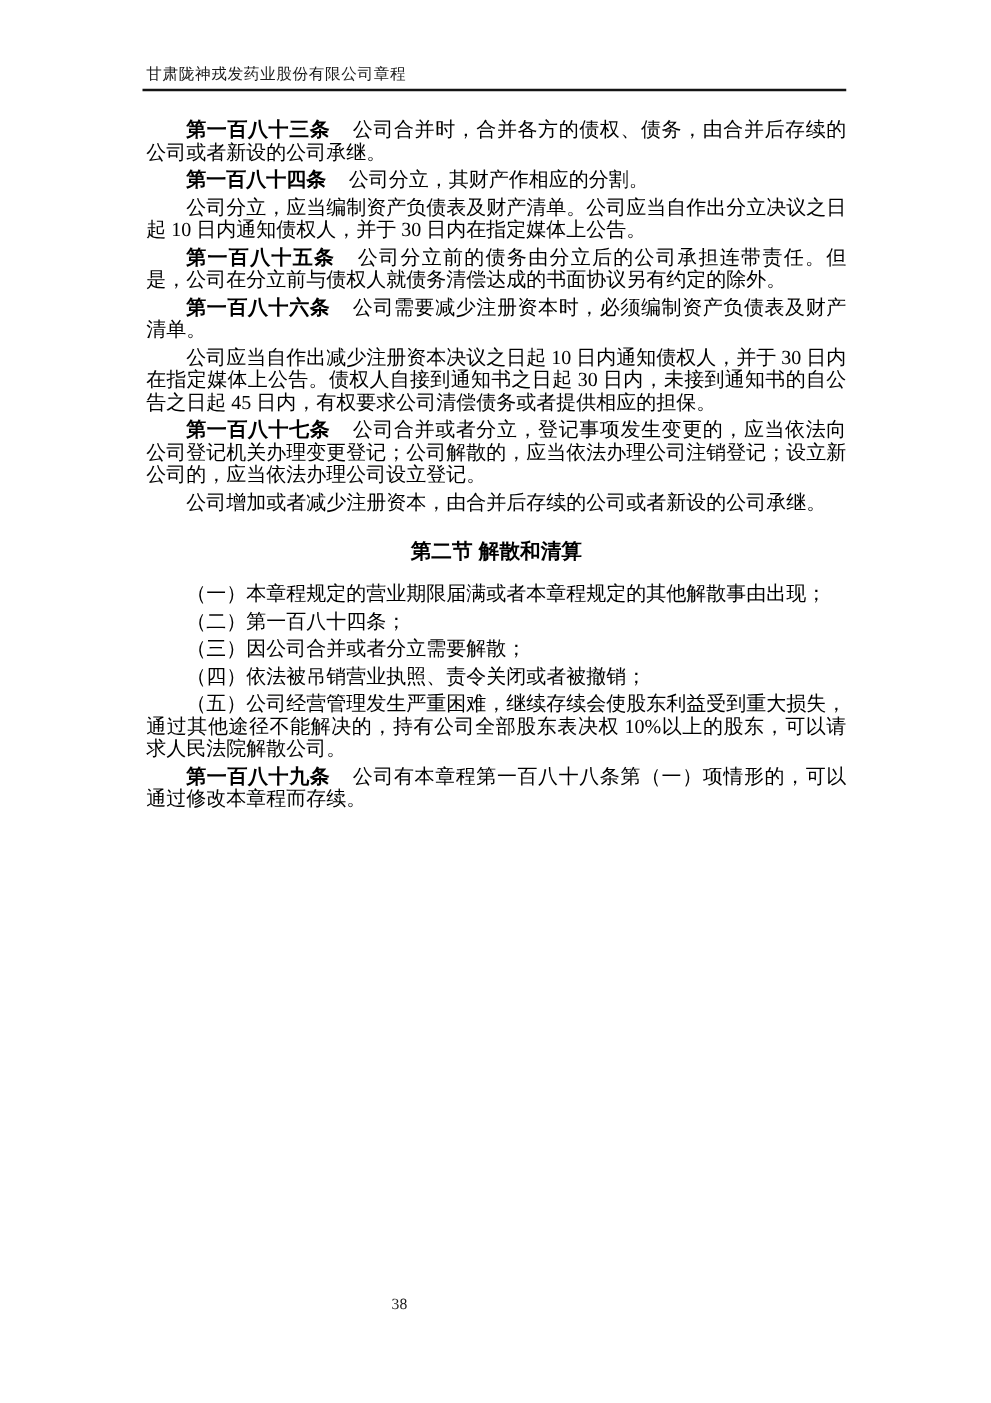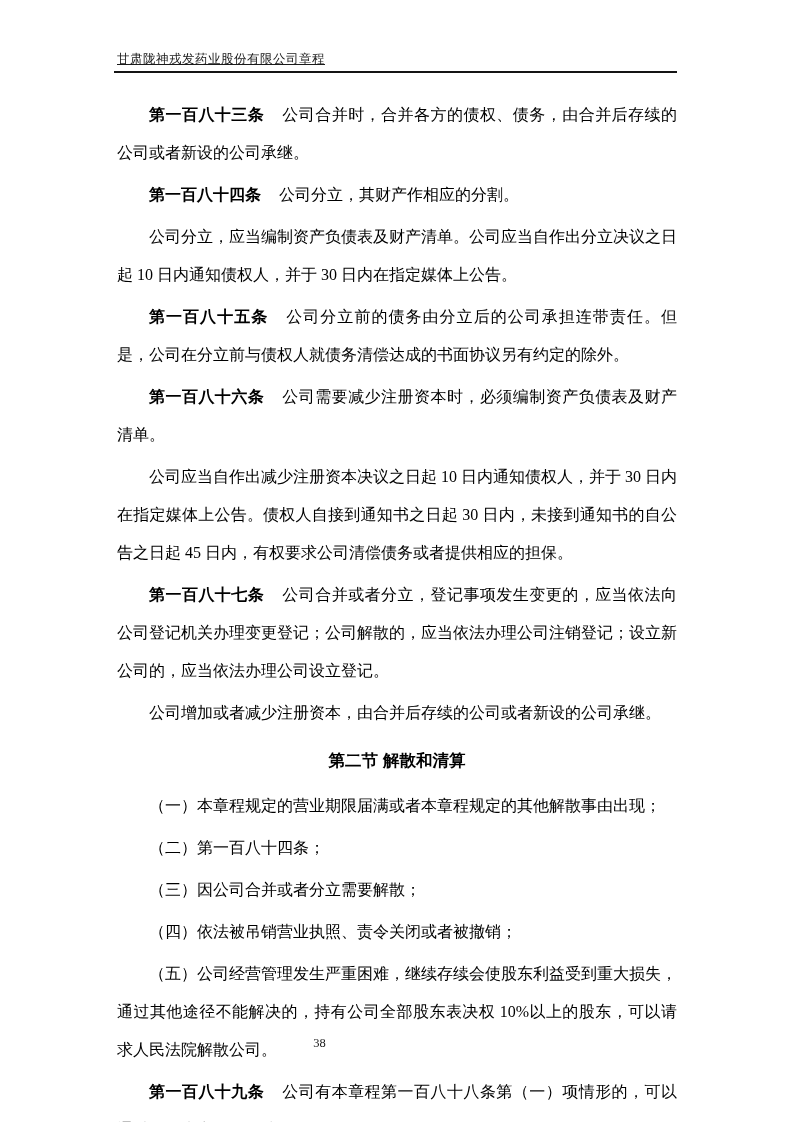--- a/index.html
+++ b/index.html
@@ -13,39 +13,38 @@
     overflow: hidden;
   }
   .running-header {
     position: absolute;
     left: 117px;
     top: 51px;
     font-size: 12.5px;
     letter-spacing: 0.5px;
     color: #1a1a1a;
     white-space: nowrap;
-    text-decoration: underline;
   }
   .header-rule {
     position: absolute;
     left: 114px;
     top: 71px;
     width: 563px;
     height: 2px;
     background: #141414;
   }
   .content {
     position: absolute;
     left: 117px;
     top: 96px;
     width: 560px;
   }
   .para {
     font-size: 16px;
-    line-height: 38px;
+    line-height: 18px;
     text-align: justify;
     text-justify: inter-character;
     word-break: break-all;
     text-indent: 32px;
     margin: 4px 0 0 0;
   }
   .para:first-child { margin-top: 0; }
   .num {
     font-weight: bold;
     margin-right: 18px;

